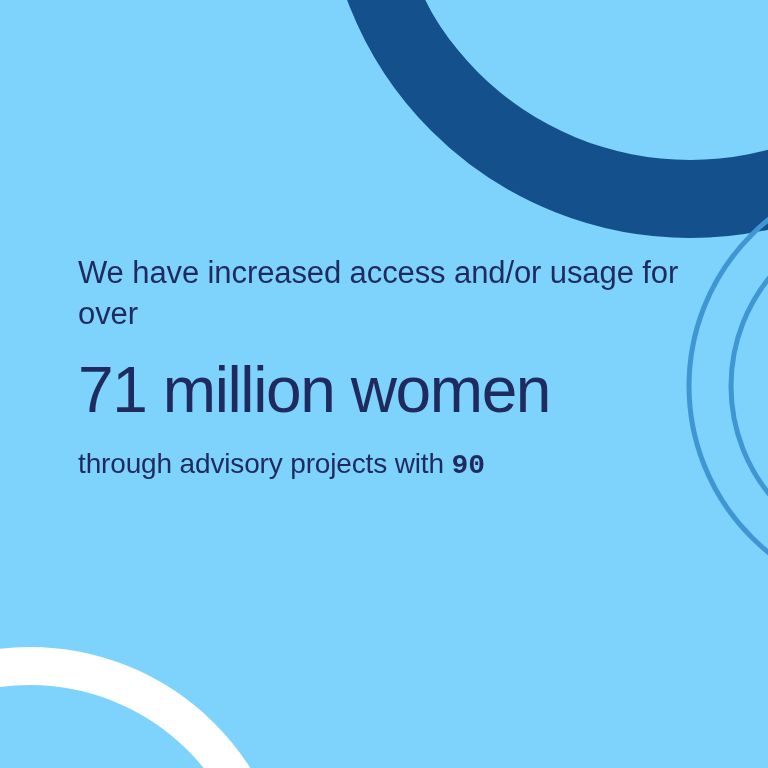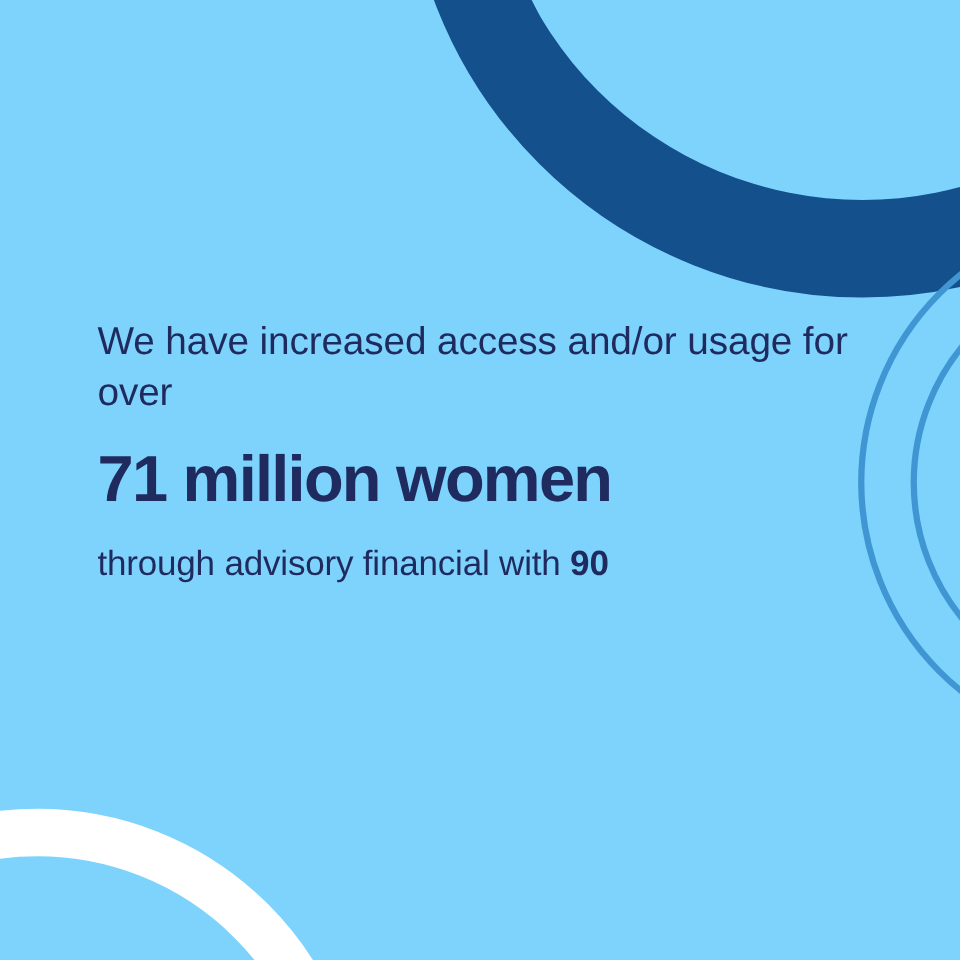--- a/index.html
+++ b/index.html
@@ -37,36 +37,37 @@
     color: #1F2A5E;
   }
   .intro {
     font-size: 31px;
     line-height: 1.33;
     font-weight: 400;
     letter-spacing: -0.1px;
     margin: 0;
   }
   .headline {
-    font-size: 52px;
+    font-size: 64px;
     line-height: 1.08;
-    font-weight: 700;
+    font-weight: 400;
     letter-spacing: -1.4px;
     margin: 22px 0 18px 0;
     white-space: nowrap;
   }
   .outro {
     font-size: 28px;
     line-height: 1.42;
     font-weight: 400;
     letter-spacing: -0.15px;
     margin: 0;
   }
   .outro .em {
     font-weight: 700;
+    font-family: Liberation Mono, monospace;
   }
 </style>
 </head>
 <body>
 
 <div class="card">
 
   <svg class="deco-layer" viewBox="0 0 768 768" xmlns="http://www.w3.org/2000/svg">
 
     <path d="M 1045 -140 A 355 355 0 0 1 335 -140 L 390 -140 A 300 300 0 0 0 990 -140 Z" fill="#14508C" transform="rotate(0 690 -140)"></path>
@@ -79,16 +80,16 @@
 
     <circle cx="30" cy="908" r="242" fill="none" stroke="#FFFFFF" stroke-width="38"></circle>
   </svg>
 
   <div class="text-block">
 
     <p class="intro">We have increased access and/or usage for over</p>
 
     <p class="headline">71 million women</p>
 
-    <p class="outro"><span>through advisory financial with </span><span class="em">90</span><br></p>
+    <p class="outro"><span>through advisory projects with </span><span class="em">90</span><br></p>
 
   </div>
 </div>
 
 </body></html>

